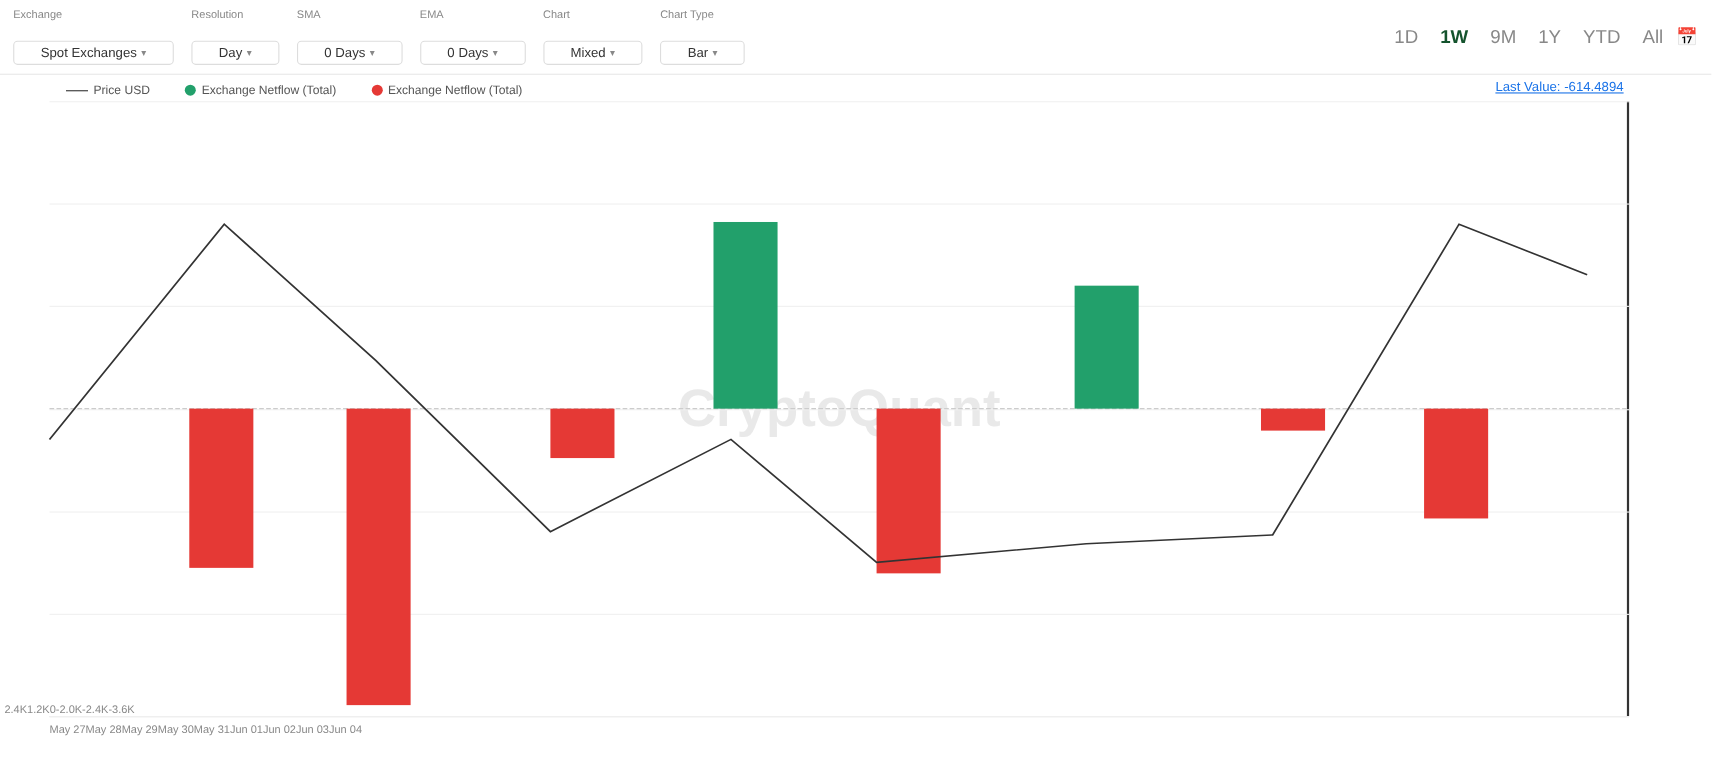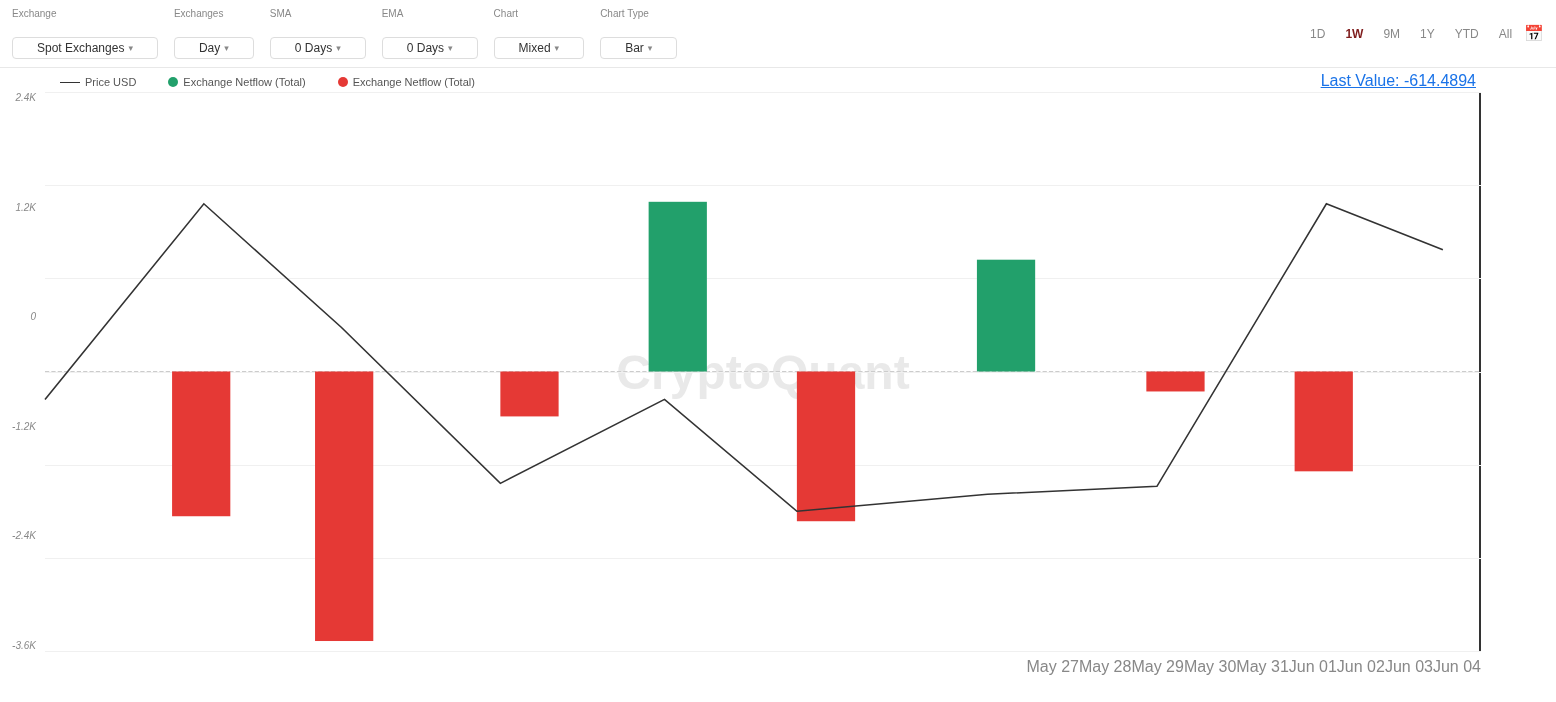--- a/index.html
+++ b/index.html
@@ -15,58 +15,58 @@
     .dropdown-group { display: flex; flex-direction: column; gap: 18px; }
     .dropdown-label { font-size: 10px; color: #888; }
     .dropdown-btn {
       display: flex; align-items: center; gap: 4px; background: #fff; border: 1px solid #ddd;
       border-radius: 4px; padding: 3px 24px; cursor: pointer; font-size: 12px; color: #333;
       white-space: nowrap;
     }
     .chevron { font-size: 9px; color: #888; }
 
     .time-btn {
-      padding: 4px 8px; border: none; background: none; cursor: pointer; font-size: 12px;
+      padding: 4px 8px; border: none; background: none; cursor: pointer; font-size: 17px;
       color: #888; border-radius: 4px;
     }
-    .time-btn.active { color: #7f1d1d; font-weight: 600; }
+    .time-btn.active { color: #14532d; font-weight: 600; }
     .calendar-icon { font-size: 16px; cursor: pointer; color: #555; }
 
     .chart-container { position: relative; width: 100%; height: 642px; }
 
     .legend {
       display: flex; align-items: center; gap: 32px; padding: 8px 0 4px 60px;
       font-size: 11px; color: #555;
     }
     .legend-item { display: flex; align-items: center; gap: 5px; }
     .legend-line { width: 20px; height: 1px; background: #333; }
     .legend-dot { width: 10px; height: 10px; border-radius: 50%; }
     .legend-dot.green { background: #22a06b; }
     .legend-dot.red { background: #e53935; }
 
     .last-value {
-      position: absolute; right: 80px; top: 4px; font-size: 16px; color: #1a73e8;
+      position: absolute; right: 80px; top: 4px; font-size: 12px; color: #1a73e8;
       text-decoration: underline; font-weight: 500;
     }
 
     .chart-area {
       position: relative; margin-left: 45px; margin-right: 75px;
       height: 560px; border-bottom: 1px solid #e0e0e0;
     }
 
     .watermark {
       position: absolute; top: 50%; left: 50%; transform: translate(-50%, -50%);
       font-size: 48px; color: rgba(200,200,200,0.4); font-weight: 700; white-space: nowrap;
       pointer-events: none; user-select: none;
     }
 
     .y-axis-left {
       position: absolute; left: -45px; top: 0; width: 40px; height: 100%;
-      display: flex; flex-direction: column; justify-content: space-between;
-      align-items: flex-end; padding: 0 4px; font-style: italic;
+      display: flex; flex-direction: row; 
+      align-items: flex-end; padding: 0 4px;
     }
     .y-axis-right {
       position: absolute; right: -75px; top: 0; width: 70px; height: 100%;
       display: flex; flex-direction: column; justify-content: space-between;
       align-items: flex-start; padding: 0 4px;
     }
     .axis-label { font-size: 10px; color: #888; }
 
     .grid-line {
       position: absolute; left: 0; right: 0; border-top: 1px solid #f0f0f0;
@@ -86,21 +86,21 @@
 
       <div class="dropdown-group">
         <span class="dropdown-label">Exchange</span>
         <button class="dropdown-btn">
           <span>Spot Exchanges</span>
           <span class="chevron">▾</span>
         </button>
       </div>
 
       <div class="dropdown-group">
-        <span class="dropdown-label">Exchanges</span>
+        <span class="dropdown-label">Resolution</span>
         <button class="dropdown-btn">
           <span>Day</span>
           <span class="chevron">▾</span>
         </button>
       </div>
 
       <div class="dropdown-group">
         <span class="dropdown-label">SMA</span>
         <button class="dropdown-btn">
           <span>0 Days</span>
@@ -168,21 +168,21 @@
 
   <div style="position:relative; margin: 0 0 0 0;">
     <div class="chart-area">
 
       <div class="watermark">CryptoQuant</div>
 
       <div class="y-axis-left">
         <span class="axis-label">2.4K</span>
         <span class="axis-label">1.2K</span>
         <span class="axis-label">0</span>
-        <span class="axis-label">-1.2K</span>
+        <span class="axis-label">-2.0K</span>
         <span class="axis-label">-2.4K</span>
         <span class="axis-label">-3.6K</span>
       </div>
 
 
       <div style="position:absolute; right:0; top:0; bottom:0; width:2px; background:#333;"></div>
 
       <div class="grid-line" style="top:0%"></div>
       <div class="grid-line" style="top:16.67%"></div>
       <div class="grid-line" style="top:33.33%"></div>
@@ -210,21 +210,21 @@
         <rect x="1040" y="280" width="55" height="20" fill="#e53935"></rect>
 
         <rect x="1180" y="280" width="55" height="100" fill="#e53935"></rect>
 
         <polyline points="0,308 150,112 280,236 430,392 585,308 710,420 890,403 1050,395 1210,112 1320,158" fill="none" stroke="#333" stroke-width="1.5"></polyline>
 
       </svg>
 
     </div>
 
-    <div style="position:relative; margin-left:45px; margin-right:75px; display:flex; justify-content:flex-end; padding: 6px 0; font-size:16px; color:#888;">
+    <div style="position:relative; margin-left:45px; margin-right:75px; display:flex; justify-content:flex-start; padding: 6px 0; font-size:10px; color:#888;">
       <span></span>
       <span>May 27</span>
       <span>May 28</span>
       <span>May 29</span>
       <span>May 30</span>
       <span>May 31</span>
       <span>Jun 01</span>
       <span>Jun 02</span>
       <span>Jun 03</span>
       <span>Jun 04</span>

